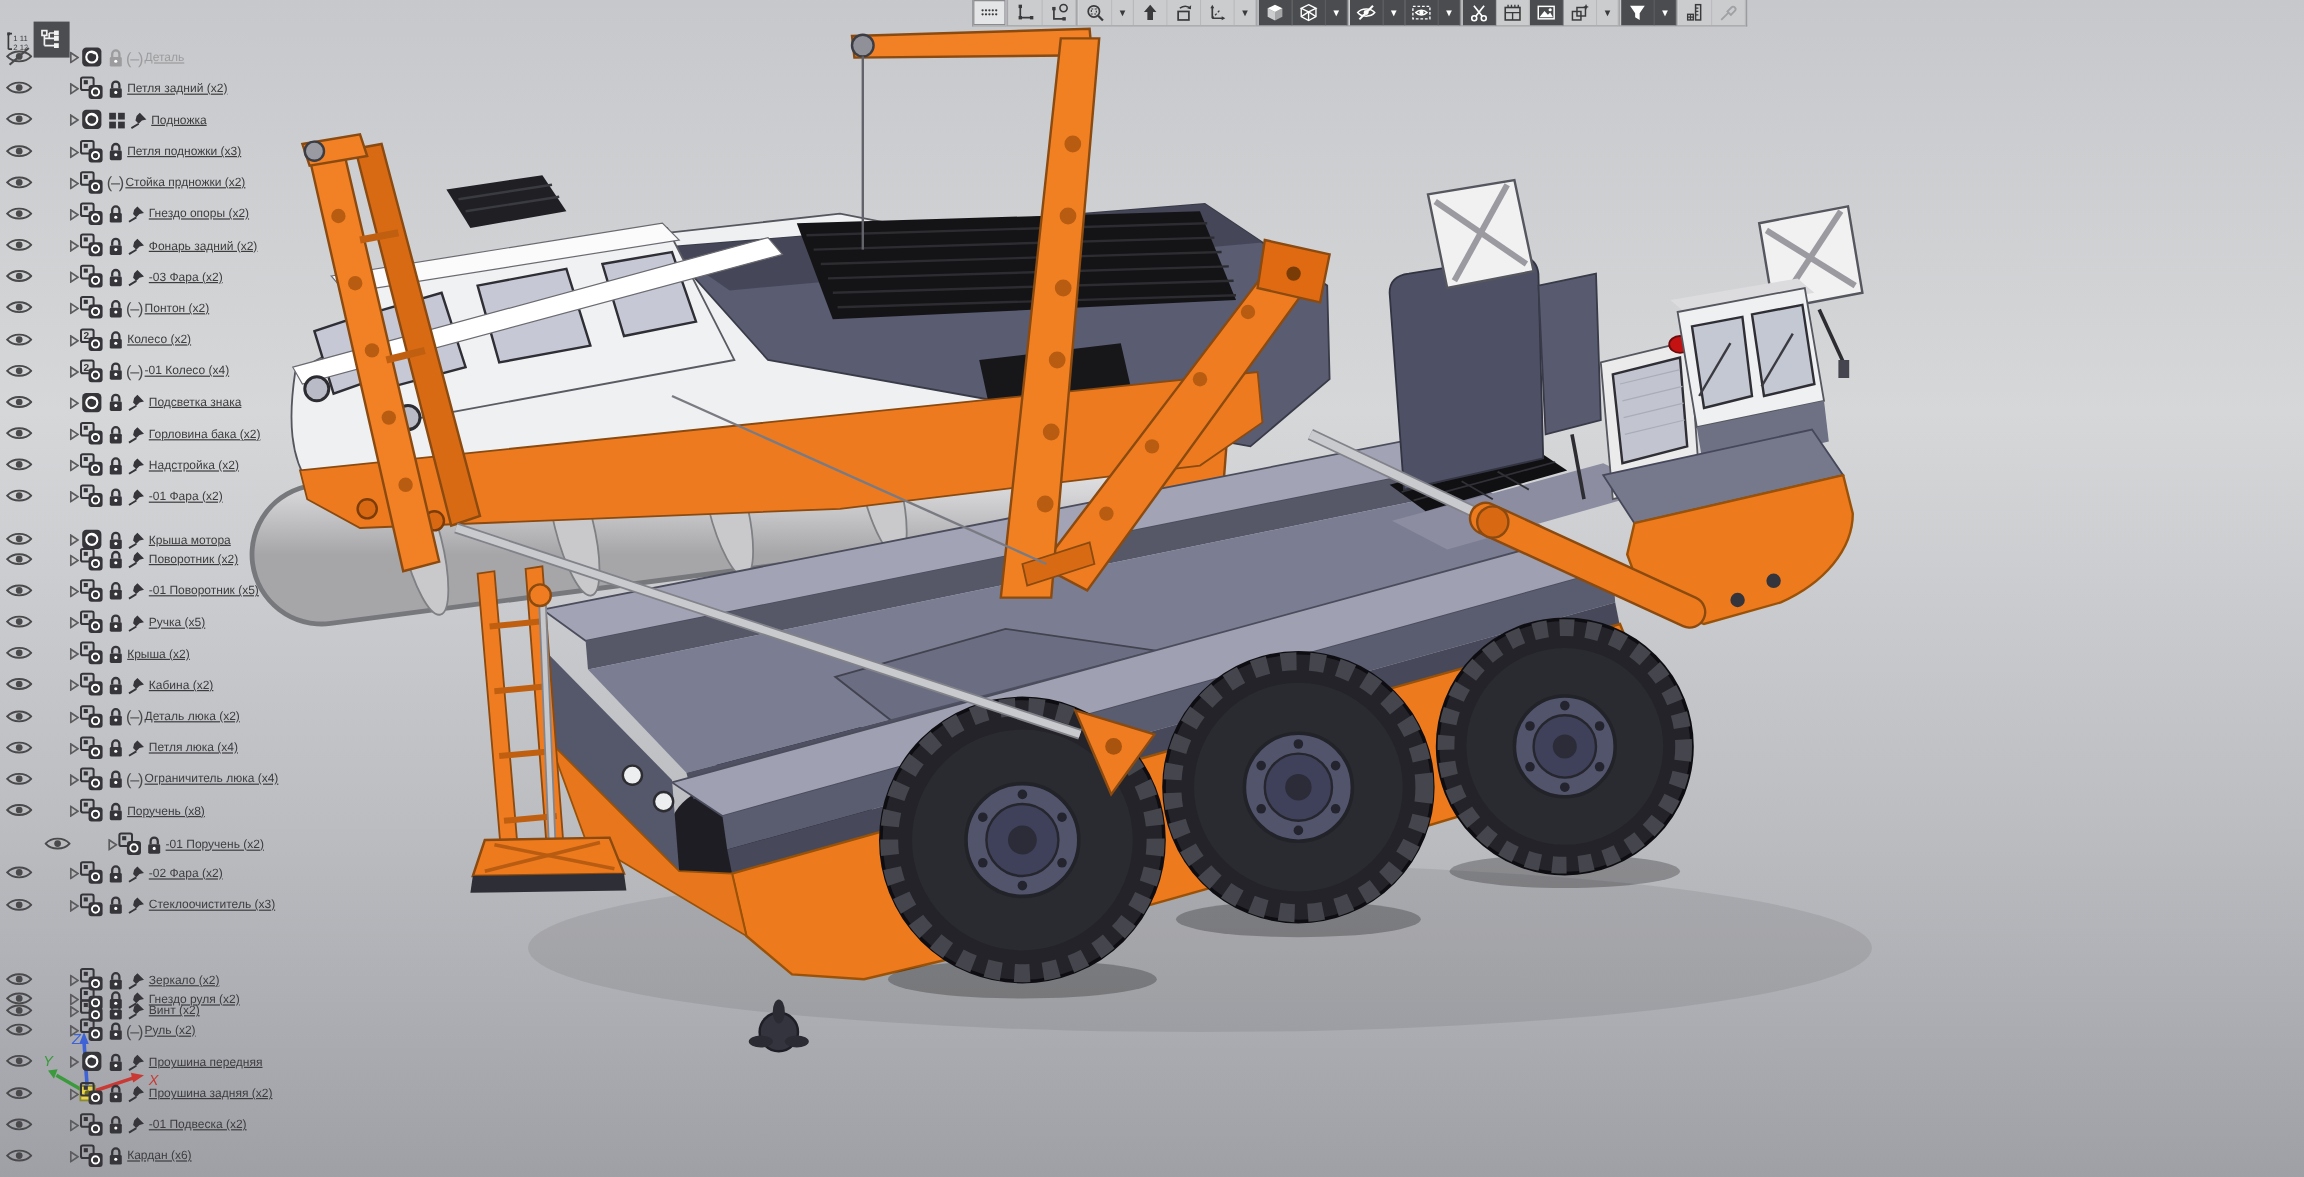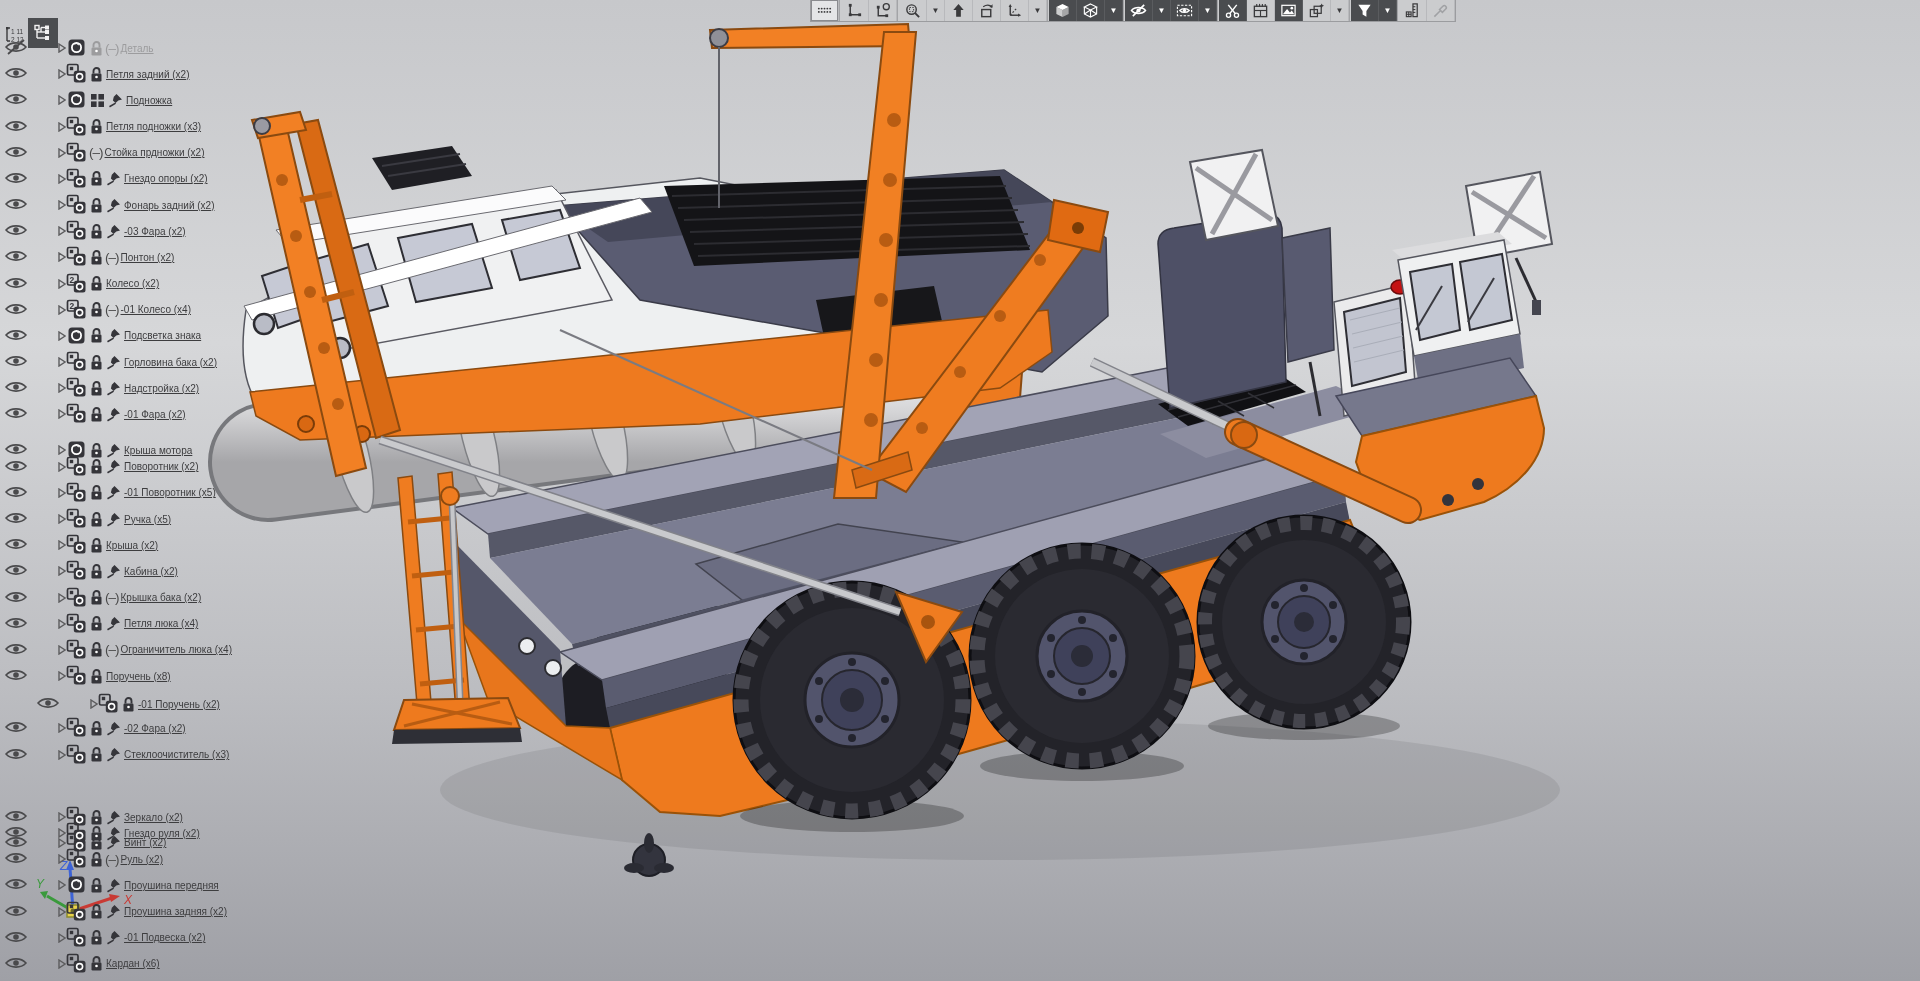--- a/index.html
+++ b/index.html
@@ -1054,21 +1054,21 @@
         </span>
         <span class="flow">
           <span class="lockic">
             <svg viewBox="0 0 13 17">
               <path d="M3.5 7.5 V5 a3 3 0 0 1 6 0 V7.5" fill="none" stroke="#35353a" stroke-width="1.9"></path>
               <rect x="1.5" y="7.5" width="10" height="8" rx="1.2" fill="#35353a"></rect>
               <circle cx="6.5" cy="11" r="1.3" fill="#fff"></circle>
             </svg>
           </span>
           <span class="ref">(–)</span>
-          <span class="lbl">Крышка бака (x2)</span>
+          <span class="lbl">Деталь люка (x2)</span>
         </span>
       </div>
       <div class="tree-row" style="top: 610.74px;">
         <span class="eye">
           <svg viewBox="0 0 22 16">
             <path d="M1 8 C6 2.5 16 2.5 21 8 C16 13.5 6 13.5 1 8 Z" fill="none" stroke="#4a4a4c" stroke-width="1.6"></path>
             <circle cx="11" cy="8" r="2.8" fill="#4a4a4c"></circle>
           </svg>
         </span>
         <span class="expand">

